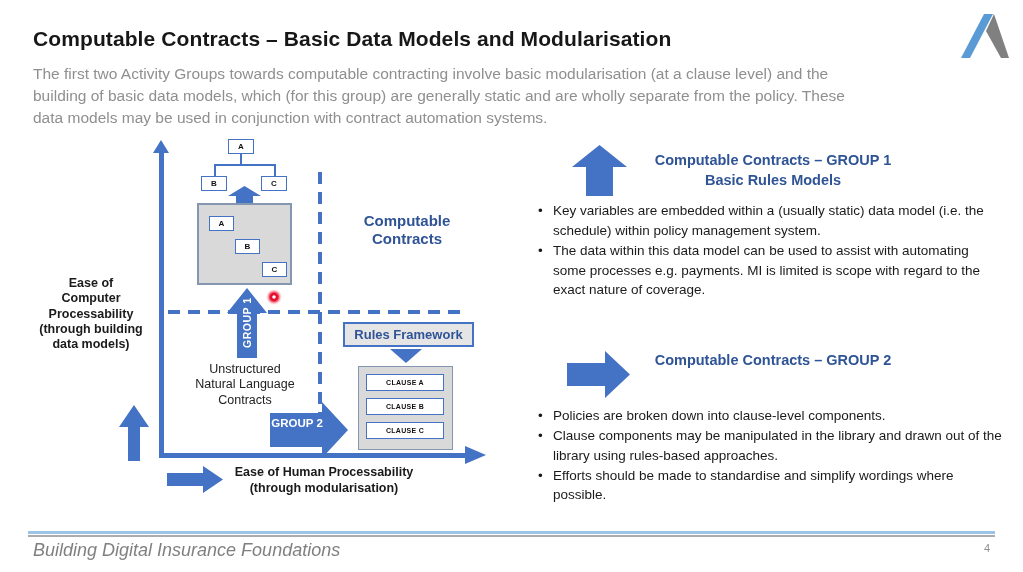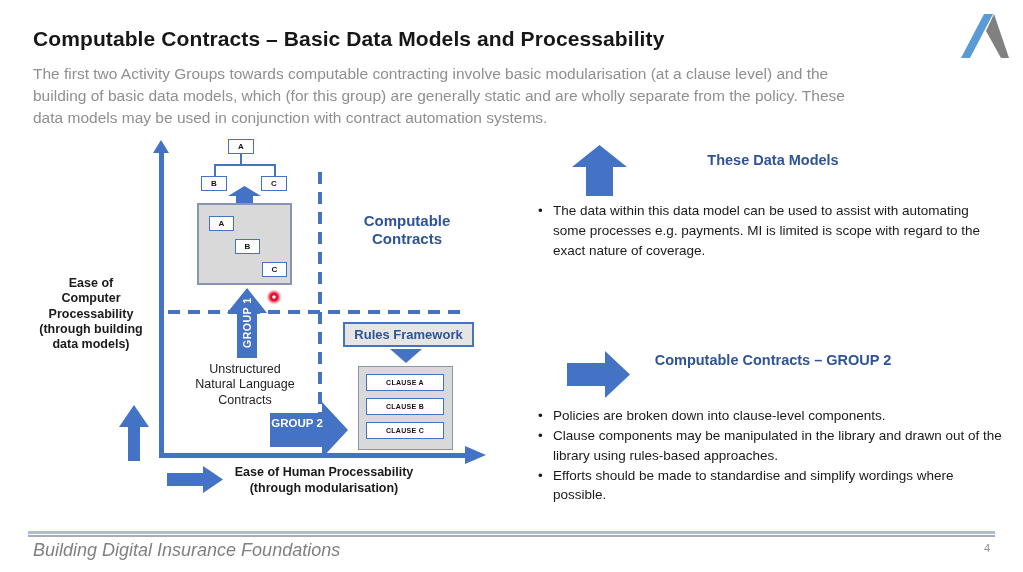--- a/index.html
+++ b/index.html
@@ -93,21 +93,21 @@
   .foot-line-blue { left: 28px; top: 531px; width: 967px; height: 3px; background: #9DC3E6; }
   .foot-line-gray { left: 28px; top: 535px; width: 967px; height: 2px; background: #ABABAB; }
   .foot-text { left: 33px; top: 540px; font-size: 18px; font-style: italic; color: #808080; }
   .page-num { left: 984px; top: 542px; font-size: 11px; color: #8f8f8f; }
 </style>
 </head>
 <body>
 
 <div class="slide">
 
-  <div class="abs title">Computable Contracts – Basic Data Models and Processability</div>
+  <div class="abs title">Computable Contracts – Basic Data Models and Modularisation</div>
   <div class="abs subtitle pre">The first two Activity Groups towards computable contracting involve basic modularisation (at a clause level) and the
 building of basic data models, which (for this group) are generally static and are wholly separate from the policy. These
 data models may be used in conjunction with contract automation systems.</div>
 
   <svg class="abs" style="left:955px; top:8px;" width="54" height="52" viewBox="0 0 54 52">
     <polygon points="6,50 29,6 38,6 15,50" fill="#5B9BD5"></polygon>
     <polygon points="39,6 54,50 46,50 31,23" fill="#808080"></polygon>
   </svg>
 
   <div>
@@ -183,23 +183,25 @@
         <polygon points="0,11 52,11 52,0 78,28 52,56 52,45 0,45" fill="#4472C4"></polygon>
       </svg>
       <span class="h-label">GROUP 2</span>
     </div>
   </div>
 
   <svg class="abs blockarrow" style="left:572px; top:145px;" width="55" height="51" viewBox="0 0 55 51">
     <polygon points="27.5,0 55,22 41,22 41,51 14,51 14,22 0,22" fill="#4472C4"></polygon>
   </svg>
   <div class="abs panel-head ph1">
-    <div>These Data Models</div>
+    <div>Computable Contracts – GROUP 1</div>
+    <div>Basic Rules Models</div>
   </div>
   <ul class="abs bullets bl1">
+    <li>Key variables are embedded within a (usually static) data model (i.e. the schedule) within policy management system.</li>
     <li>The data within this data model can be used to assist with automating some processes e.g. payments. MI is limited is scope with regard to the exact nature of coverage.</li>
   </ul>
 
   <svg class="abs blockarrow" style="left:567px; top:351px;" width="63" height="47" viewBox="0 0 63 47">
     <polygon points="0,12 38,12 38,0 63,23.5 38,47 38,35 0,35" fill="#4472C4"></polygon>
   </svg>
   <div class="abs panel-head ph2">
     <div>Computable Contracts – GROUP 2</div>
   </div>
   <ul class="abs bullets bl2">

